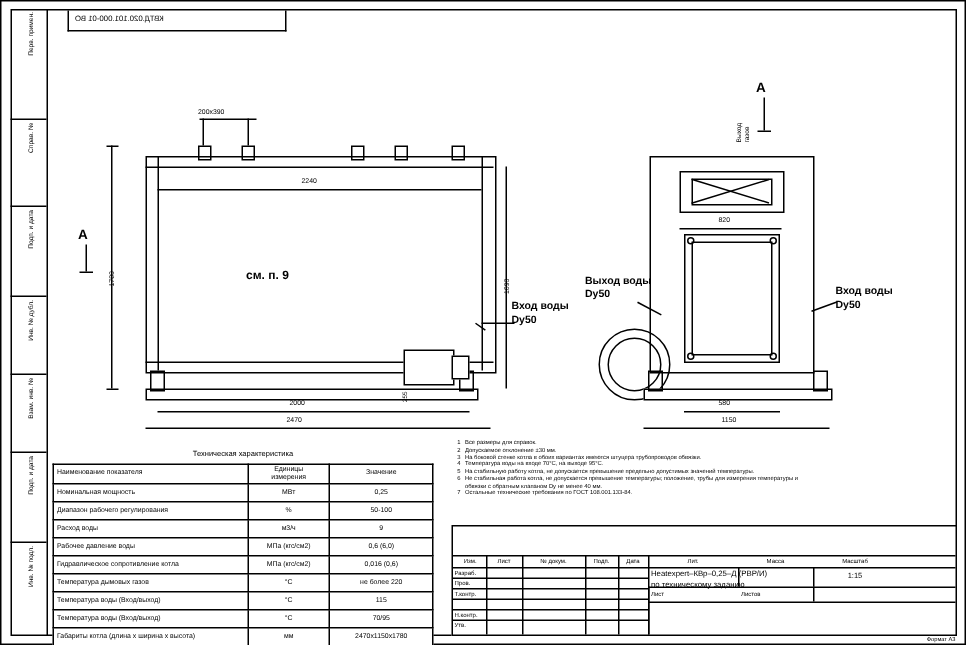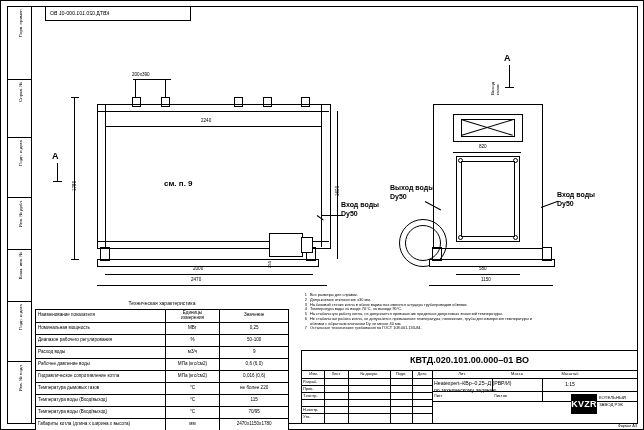--- a/index.html
+++ b/index.html
@@ -284,23 +284,20 @@
       <span>Не стабильная работа котла, не допускается превышение температуры; положение, трубы для измерения температуры и обвязки с обратным клапаном Dy не менее 40 мм.</span>
     </div>
     <div class="nrow">
       <span class="num">7</span>
       <span>Остальные технические требования по ГОСТ 108.001.133-84.</span>
     </div>
   </div>
 
   <div id="tblock">
 
-    <div id="tb-name">
-      <span>КВТД.020.101.00.000–01  ВО</span>
-    </div>
 
     <div class="tbl-line" style="left:0;top:19px;width:100%;height:1px;"></div>
     <div class="tbl-line" style="left:22px;top:19px;width:1px;bottom:0;"></div>
     <div class="tbl-line" style="left:46px;top:19px;width:1px;bottom:0;"></div>
     <div class="tbl-line" style="left:88px;top:19px;width:1px;bottom:0;"></div>
     <div class="tbl-line" style="left:110px;top:19px;width:1px;bottom:0;"></div>
     <div class="tbl-line" style="left:130px;top:19px;width:1px;bottom:0;"></div>
     <div class="tbl-line" style="left:130px;top:27px;right:0;height:1px;"></div>
     <div class="tbl-line" style="left:130px;top:40px;right:0;height:1px;"></div>
     <div class="tbl-line" style="left:0;top:27px;width:130px;height:1px;"></div>
@@ -331,22 +328,17 @@
     <div class="tbcell" style="left:192px;top:20px;width:46px;text-align:center;">Масса</div>
     <div class="tbcell" style="left:242px;top:20px;width:52px;text-align:center;">Масштаб</div>
     <div class="tbcell" style="left:242px;top:30px;width:52px;text-align:center;font-size:5px;">1:15</div>
 
     <div class="tbcell" style="left:132px;top:29px;width:160px;font-size:5.2px;">Heatexpert–КВр–0,25–Д (РВР/И)</div>
     <div class="tbcell" style="left:132px;top:36px;width:160px;font-size:5.2px;">по техническому заданию</div>
 
     <div class="tbcell" style="left:132px;top:42px;width:50px;">Лист</div>
     <div class="tbcell" style="left:192px;top:42px;width:46px;">Листов</div>
 
-    <div id="logo">
-      <div class="blk">KVZR</div>
-      <div class="t1">КОТЕЛЬНЫЙ</div>
-      <div class="t2">ЗАВОД РЭК</div>
-    </div>
   </div>
 
   <div id="format">Формат  A3</div>
 
 </div>
 
 </body></html>

